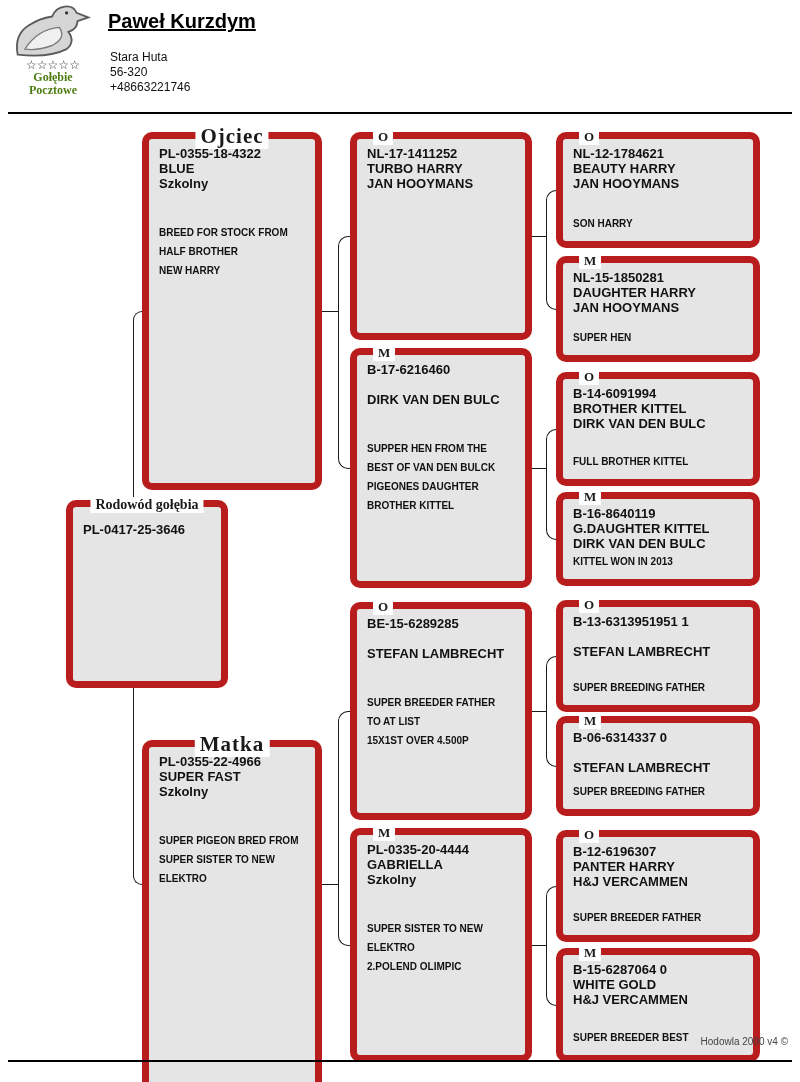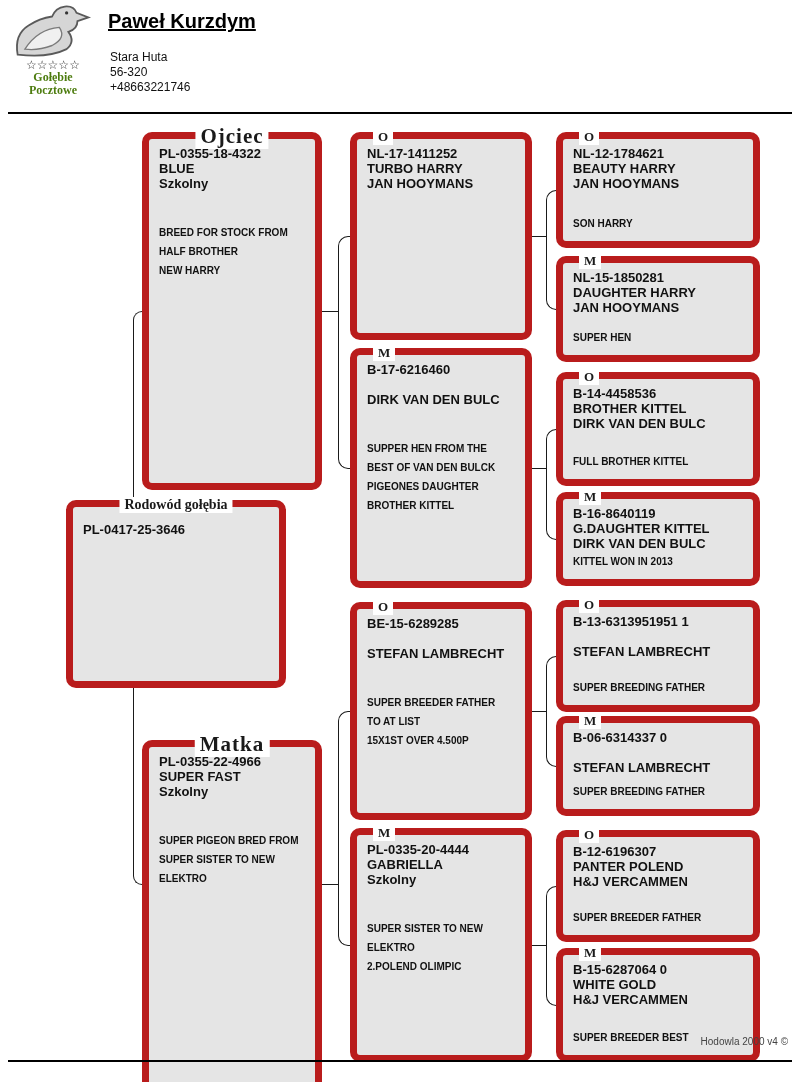--- a/index.html
+++ b/index.html
@@ -68,21 +68,21 @@
   <div class="fork" style="left:338px;top:711px;width:12px;height:235px"></div>
   <div class="line" style="left:532px;top:236px;width:15px;height:1px"></div>
   <div class="fork" style="left:546px;top:190px;width:10px;height:120px"></div>
   <div class="line" style="left:532px;top:468px;width:15px;height:1px"></div>
   <div class="fork" style="left:546px;top:429px;width:10px;height:111px"></div>
   <div class="line" style="left:532px;top:711px;width:15px;height:1px"></div>
   <div class="fork" style="left:546px;top:656px;width:10px;height:111px"></div>
   <div class="line" style="left:532px;top:945px;width:15px;height:1px"></div>
   <div class="fork" style="left:546px;top:886px;width:10px;height:120px"></div>
 
-  <div class="box" style="left:66px;top:500px;width:220px;height:188px">
+  <div class="box" style="left:66px;top:500px;width:162px;height:188px">
     <span class="blabel med">Rodowód gołębia</span>
     <div class="root-ring">PL-0417-25-3646</div>
   </div>
 
   <div class="box" style="left:142px;top:132px;width:180px;height:358px">
     <span class="blabel big">Ojciec</span>
     <div class="ring">PL-0355-18-4322</div>
     <div class="bname">BLUE</div>
     <div class="breeder">Szkolny</div>
     <div class="notes">BREED FOR STOCK FROM
@@ -149,21 +149,21 @@
   <div class="box g4" style="left:556px;top:256px;width:204px;height:106px">
     <span class="blabel sm">M</span>
     <div class="ring">NL-15-1850281</div>
     <div class="bname">DAUGHTER HARRY</div>
     <div class="breeder">JAN HOOYMANS</div>
     <div class="notes">SUPER HEN</div>
   </div>
 
   <div class="box g4" style="left:556px;top:372px;width:204px;height:114px">
     <span class="blabel sm">O</span>
-    <div class="ring">B-14-4458536</div>
+    <div class="ring">B-14-6091994</div>
     <div class="bname">BROTHER KITTEL</div>
     <div class="breeder">DIRK VAN DEN BULC</div>
     <div class="notes">FULL BROTHER KITTEL</div>
   </div>
 
   <div class="box g4" style="left:556px;top:492px;width:204px;height:94px">
     <span class="blabel sm">M</span>
     <div class="ring">B-16-8640119</div>
     <div class="bname">G.DAUGHTER KITTEL</div>
     <div class="breeder">DIRK VAN DEN BULC</div>
@@ -182,21 +182,21 @@
     <span class="blabel sm">M</span>
     <div class="ring">B-06-6314337 0</div>
     <div class="bname"></div>
     <div class="breeder">STEFAN LAMBRECHT</div>
     <div class="notes">SUPER BREEDING FATHER</div>
   </div>
 
   <div class="box g4" style="left:556px;top:830px;width:204px;height:112px">
     <span class="blabel sm">O</span>
     <div class="ring">B-12-6196307</div>
-    <div class="bname">PANTER POLEND</div>
+    <div class="bname">PANTER HARRY</div>
     <div class="breeder">H&amp;J VERCAMMEN</div>
     <div class="notes">SUPER BREEDER FATHER</div>
   </div>
 
   <div class="box g4" style="left:556px;top:948px;width:204px;height:114px">
     <span class="blabel sm">M</span>
     <div class="ring">B-15-6287064 0</div>
     <div class="bname">WHITE GOLD</div>
     <div class="breeder">H&amp;J VERCAMMEN</div>
     <div class="notes">SUPER BREEDER BEST</div>

